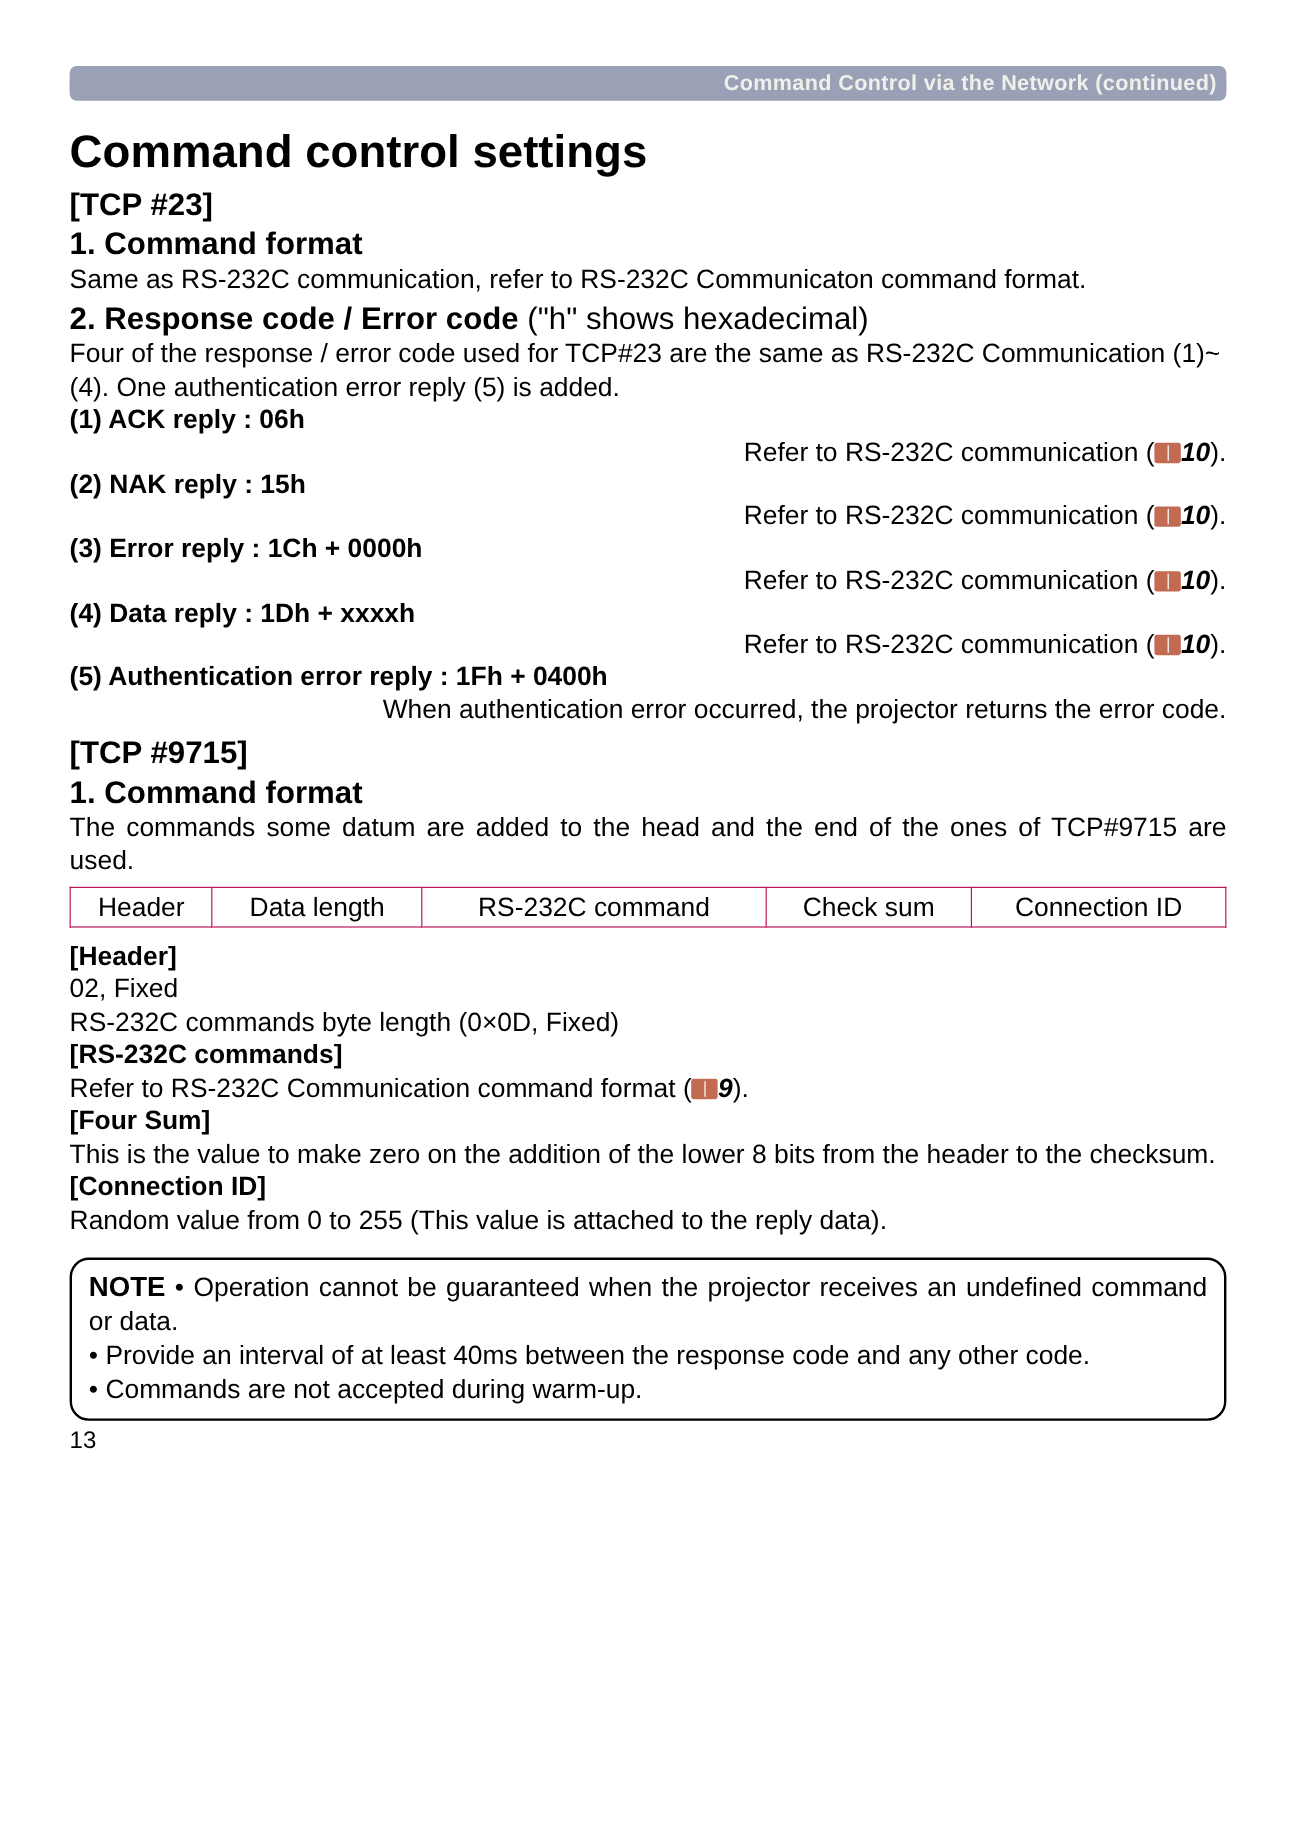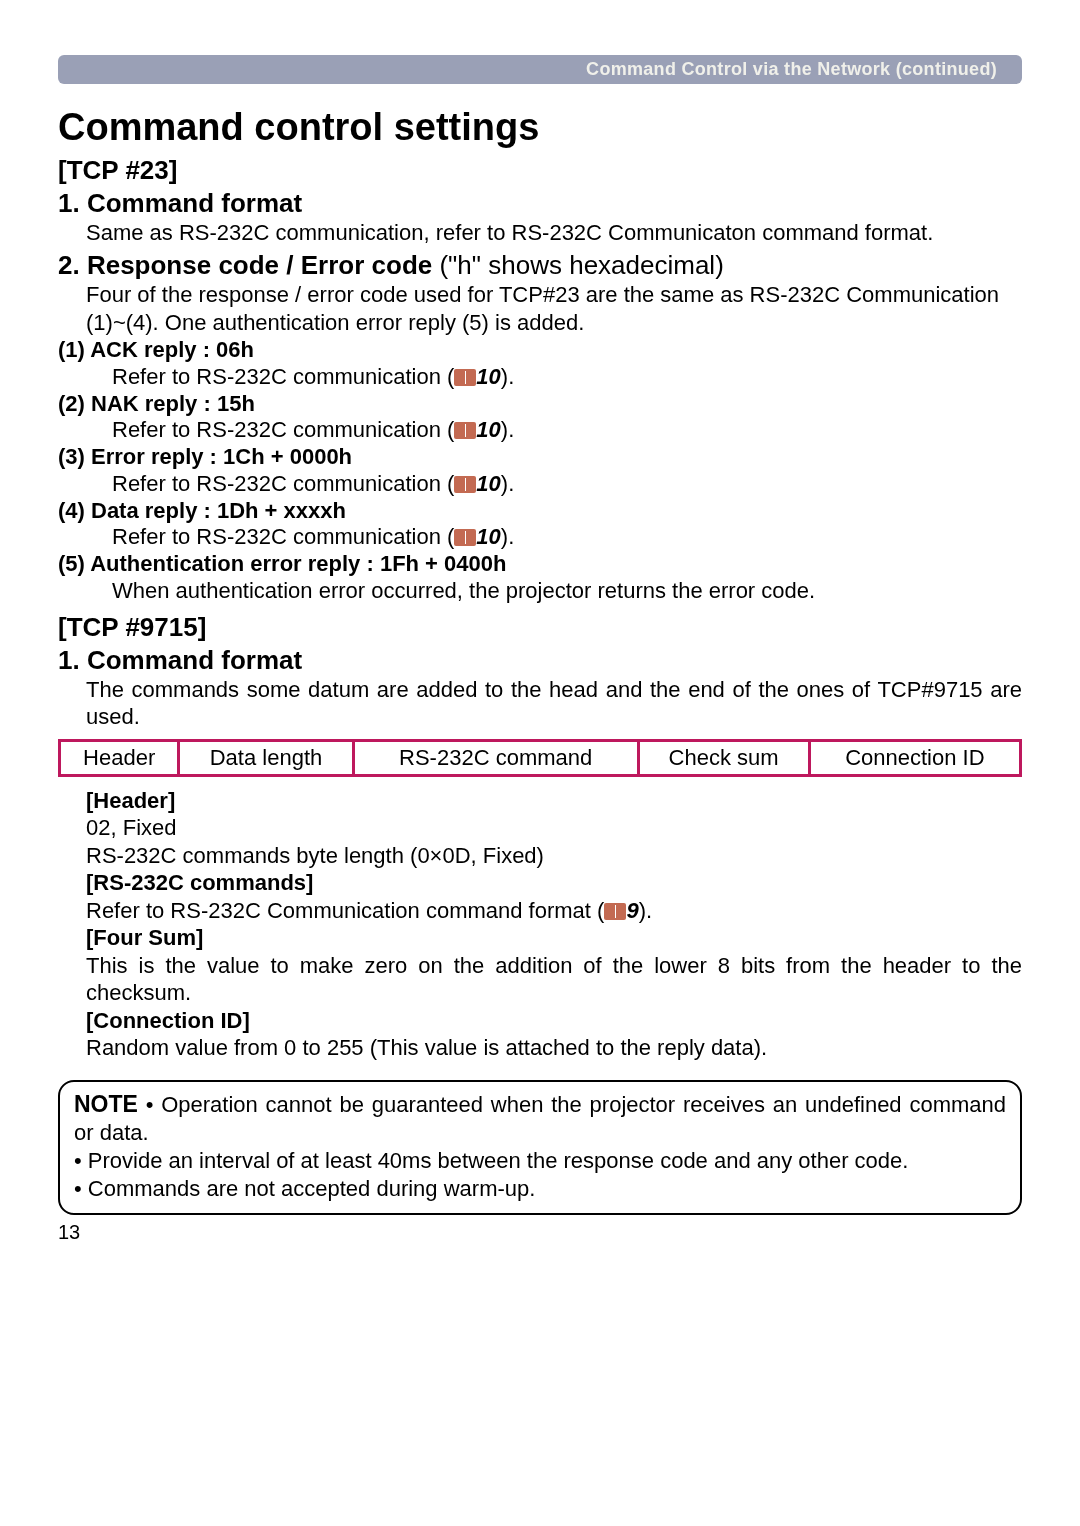--- a/index.html
+++ b/index.html
@@ -14,21 +14,21 @@
     font-family: Arial, Helvetica, sans-serif;
     color: #000;
     position: relative;
   }
   .page {
     padding: 55px 58px 40px 58px;
   }
   .top-bar {
     background: #9aa0b6;
     border-radius: 6px;
-    padding: 4px 25px;
+    padding: 4px 8px;
     margin-bottom: 22px;
     display: flex;
     justify-content: flex-end;
   }
   .top-bar-text {
     color: #f0f0ea;
     font-weight: bold;
     font-size: 18px;
     letter-spacing: 0.3px;
   }
@@ -46,34 +46,34 @@
   .section-hdr {
     font-size: 26px;
     font-weight: 900;
     margin-top: 2px;
   }
   .body-text {
     font-size: 22px;
     line-height: 1.25;
   }
   .indent1 {
-    margin-left: 28px;
   }
   .indent2 {
     margin-left: 54px;
   }
   .bold {
     font-weight: bold;
   }
   .row {
     display: block;
     margin-top: 2px;
   }
   .ref-line {
     font-size: 22px;
+    text-align: right;
   }
   .book-icon {
     display: inline-block;
     width: 22px;
     height: 17px;
     background: #c36a52;
     border-radius: 2px;
     vertical-align: -2px;
     position: relative;
   }
@@ -93,21 +93,21 @@
   .justify {
     text-align: justify;
   }
   table.cmd-table {
     border-collapse: collapse;
     width: 100%;
     margin-top: 8px;
     margin-bottom: 10px;
   }
   table.cmd-table td {
-    border: 3px solid #be185d;
+    border: 1px solid #be185d;
     text-align: center;
     font-size: 22px;
     padding: 3px 6px;
     margin-left: 21px;
   }
   .note-box {
     border: 2px solid #000;
     border-radius: 16px;
     padding: 8px 14px 10px 14px;
     margin-top: 18px;

